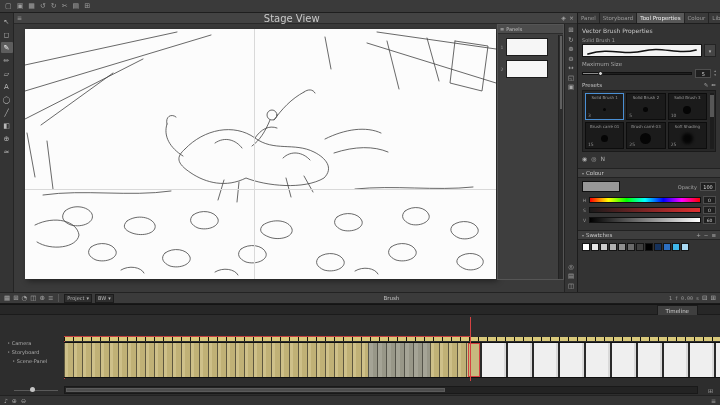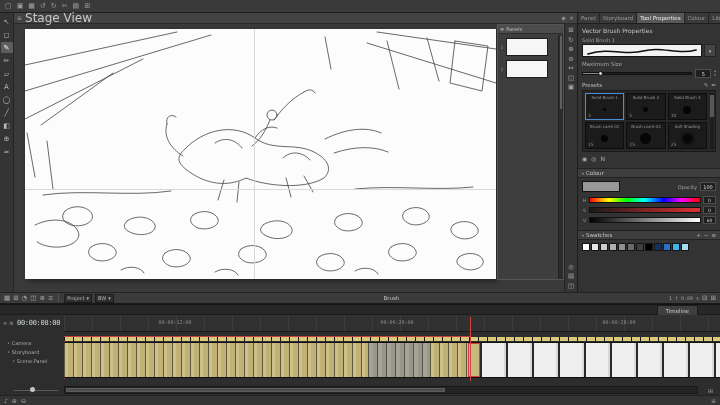--- a/index.html
+++ b/index.html
@@ -13,21 +13,21 @@
 
   
   #left-toolbar{position:absolute;left:0;top:13px;width:14px;height:279px;background:#343434;border-right:1px solid #242424;display:flex;flex-direction:column;align-items:center;padding-top:3px;gap:2px;}
   .tool{width:12px;height:11px;font-size:7px;display:flex;align-items:center;justify-content:center;color:#b8b8b8;border-radius:1px;}
   .tool.active{background:#5d5d5d;color:#fff;}
 
   
   #stage{position:absolute;left:14px;top:13px;width:563px;height:279px;background:#3a3a3a;}
   .stage-header{height:11px;background:#434343;border-bottom:1px solid #292929;display:flex;align-items:center;padding:0 3px;gap:3px;}
   .sh-i{font-size:6px;color:#a5a5a5;line-height:1;}
-  .stage-title{flex:1;font-size:12px;color:#c9c9c9;}
+  .stage-title{flex:1;text-align:center;font-size:10px;color:#c9c9c9;}
   #canvas{position:absolute;left:11px;top:16px;width:471px;height:250px;background:#fcfcfc;box-shadow:2px 2px 6px rgba(0,0,0,.45);}
   #canvas svg{position:absolute;left:0;top:0;}
   .guide-v{position:absolute;left:229px;top:0;width:1px;height:100%;background:#d9d9d9;}
   .guide-h{position:absolute;top:160px;left:0;height:1px;width:100%;background:#d9d9d9;}
   #stage-right-toolbar{position:absolute;right:0;top:11px;width:13px;height:268px;background:#353535;border-left:1px solid #242424;display:flex;flex-direction:column;align-items:center;padding:3px 0;gap:3px;}
   .srt-i{font-size:6.5px;color:#a8a8a8;line-height:1;}
   .srt-spacer{flex:1;}
 
   
   #panels-popup{position:absolute;left:497px;top:24px;width:67px;height:256px;background:#3e3e3e;border:1px solid #555;z-index:5;}
@@ -422,32 +422,20 @@
     <span class="bt-status">1 f  0.00 s</span>
     <span class="bt-i">⊟</span>
     <span class="bt-i">⊞</span>
   </div>
 
   <div id="timeline">
     <div class="tl-tabrow">
       <div class="tl-tab">Timeline</div>
     </div>
 
-    <div class="tl-header">
-      <span class="tl-left-icons">
-        <span>≡</span>
-        <span>⊞</span>
-      </span>
-      <span class="tl-timecode">00:00:08:00</span>
-      <div class="tl-ruler">
-        <span class="tl-tick" style="left:111px">00:00:12:00</span>
-        <span class="tl-tick" style="left:333px">00:00:20:00</span>
-        <span class="tl-tick" style="left:555px">00:00:28:00</span>
-      </div>
-    </div>
 
     <div class="tl-tracks">
       <div class="tl-labels">
         <div class="tl-track-label">
           <span class="tl-tri">▸</span>
           <span>Camera</span>
         </div>
         <div class="tl-track-label">
           <span class="tl-tri">▸</span>
           <span>Storyboard</span>

